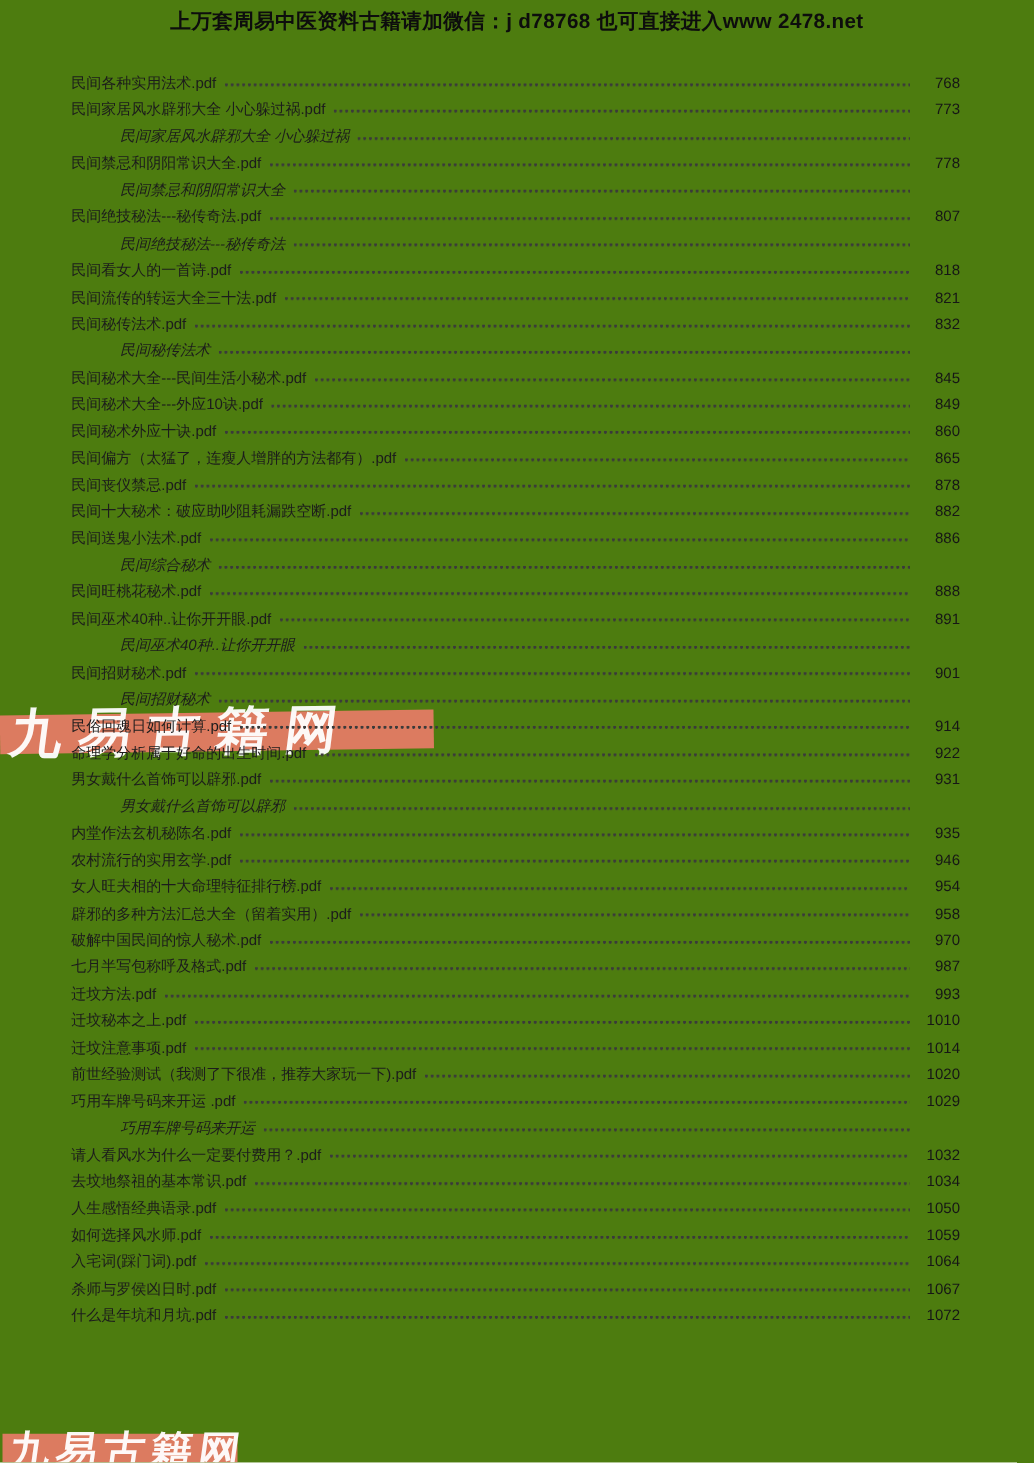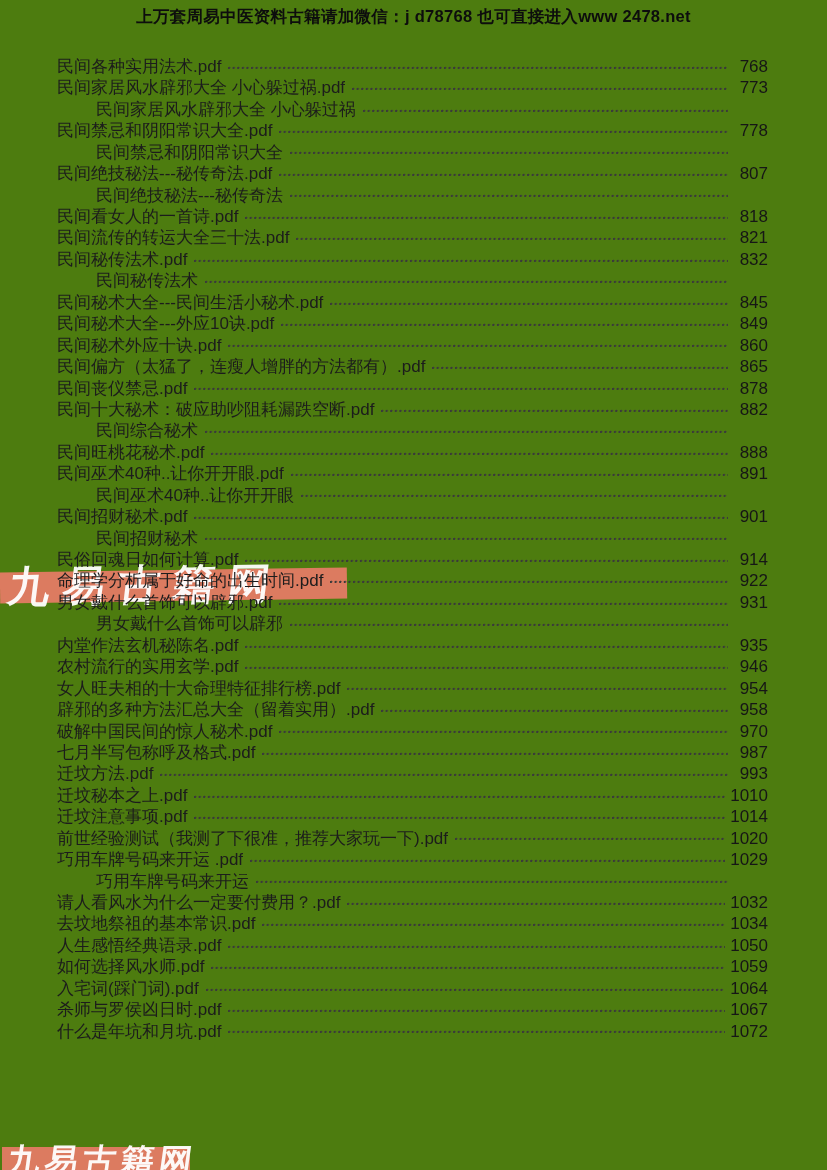--- a/index.html
+++ b/index.html
@@ -10,25 +10,25 @@
   }
   .header {
     position:absolute; top:6px; left:0; right:0; z-index:3;
     text-align:center; font-size:16.5px; font-weight:700;
     letter-spacing:0.3px; color:#0d0d0d;
   }
   .toc {
     position:absolute; top:56px; left:57px; right:59px; z-index:2;
   }
   .toc-row {
-    display:flex; align-items:flex-end;
-    height:21.45px; font-size:17px; line-height:21.45px;
+    display:flex; align-items:center;
+    height:21.45px; font-size:12px; line-height:21.45px;
     white-space:pre; color:#1c1c1c;
   }
-  .toc-row.indent { padding-left:39px; }
+  .toc-row.indent { padding-left:39px;font-style:italic; }
   .toc-title { flex:0 0 auto; }
   .toc-leader {
     flex:1 1 auto; align-self:center; height:4px;
     margin:2px 5px 0 7px;
     background-image:radial-gradient(circle at 1.1px 1.8px, #3a3a3a 1px, rgba(0,0,0,0) 1.45px);
     background-size:4.6px 4px; background-repeat:repeat-x;
   }
   .toc-page { flex:0 0 auto; min-width:35px; text-align:right; color:#161616; }
   
   .wm {
@@ -135,20 +135,25 @@
       <div class="toc-row">
     <span class="toc-title">民间丧仪禁忌.pdf</span>
     <span class="toc-leader"></span>
     <span class="toc-page">878</span>
   </div>
       <div class="toc-row">
     <span class="toc-title">民间十大秘术：破应助吵阻耗漏跌空断.pdf</span>
     <span class="toc-leader"></span>
     <span class="toc-page">882</span>
   </div>
+      <div class="toc-row">
+    <span class="toc-title">民间送鬼小法术.pdf</span>
+    <span class="toc-leader"></span>
+    <span class="toc-page">886</span>
+  </div>
       <div class="toc-row indent">
     <span class="toc-title">民间综合秘术</span>
     <span class="toc-leader"></span>
     <span class="toc-page"></span>
   </div>
       <div class="toc-row">
     <span class="toc-title">民间旺桃花秘术.pdf</span>
     <span class="toc-leader"></span>
     <span class="toc-page">888</span>
   </div>

